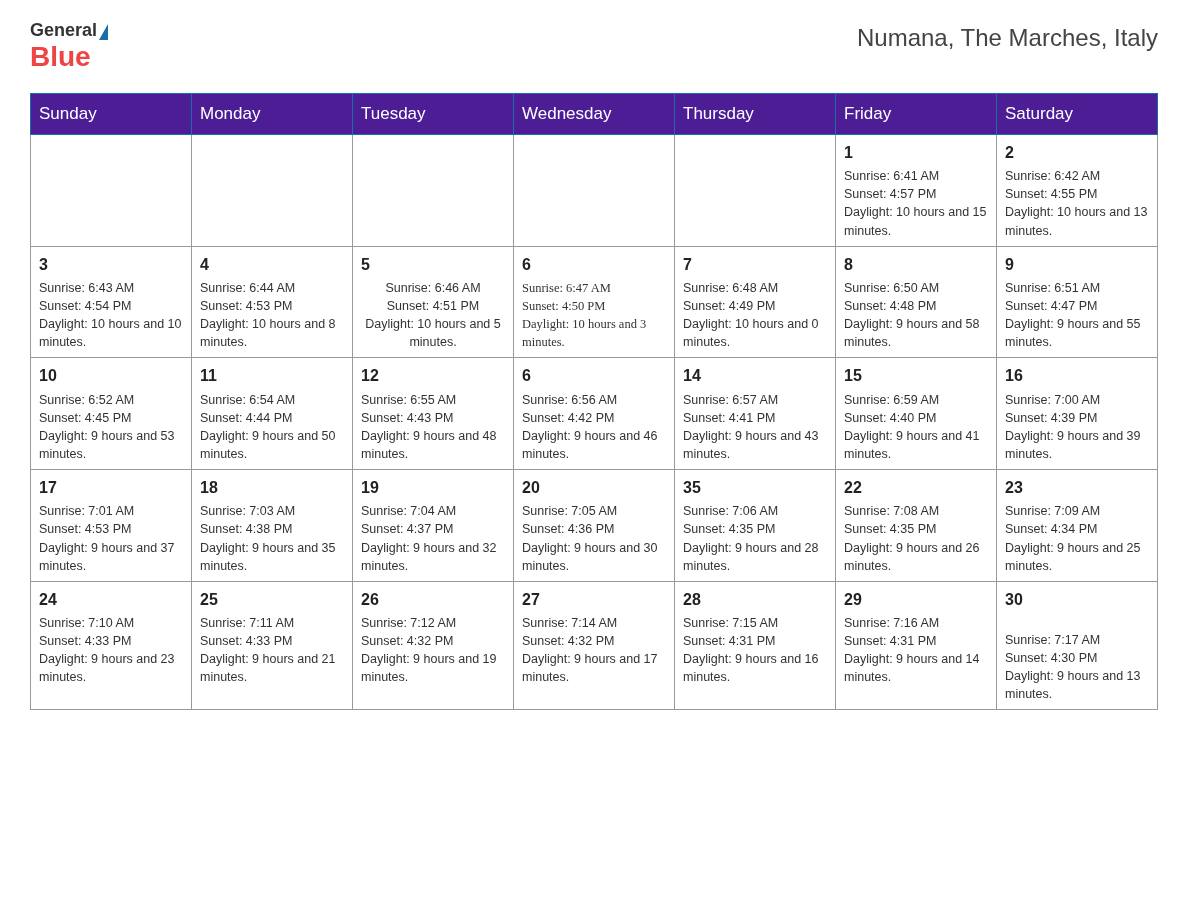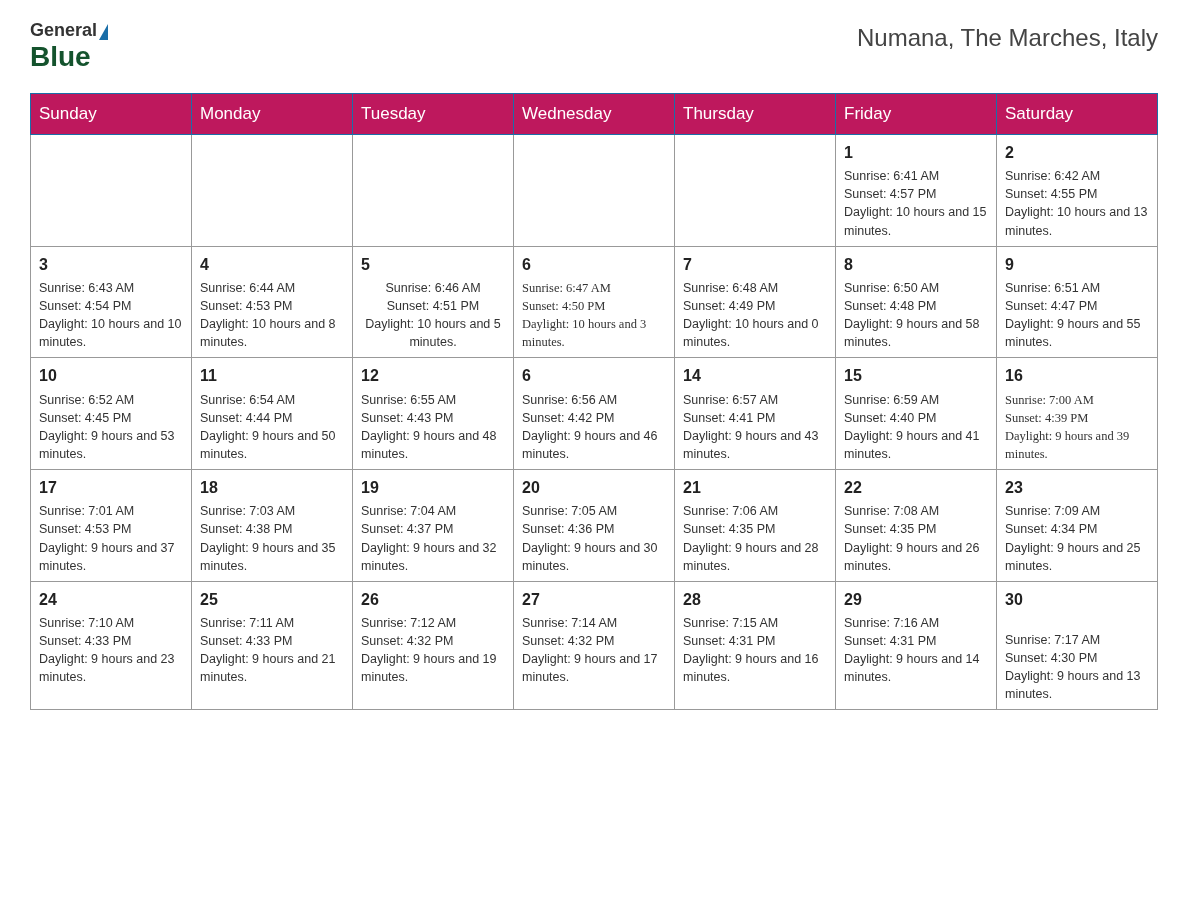--- a/index.html
+++ b/index.html
@@ -23,21 +23,21 @@
       align-items: flex-start;
     }
     .logo-general {
       font-size: 18px;
       font-weight: bold;
       color: #333;
     }
     .logo-blue {
       font-size: 28px;
       font-weight: bold;
-      color: #14532d;
+      color: #ef4444;
     }
     .logo-triangle {
       display: inline-block;
       width: 0;
       height: 0;
       border-left: 9px solid transparent;
       border-bottom: 16px solid #1a6ea8;
       margin-left: 2px;
       vertical-align: middle;
     }
@@ -53,21 +53,21 @@
     .location-title {
       font-size: 24px;
       color: #444;
       margin-top: 4px;
     }
     .calendar {
       width: 100%;
       border-collapse: collapse;
     }
     .calendar th {
-      background-color: #be185d;
+      background-color: #4c1d95;
       color: #fff;
       padding: 10px 8px;
       font-size: 17px;
       font-weight: normal;
       text-align: left;
       border: 1px solid #1a6ea8;
     }
     .calendar td {
       vertical-align: top;
       padding: 6px 8px;
@@ -224,21 +224,21 @@
 Daylight: 9 hours and 43 minutes.</div>
         </td>
         <td>
           <span class="day-number">15</span>
           <div class="day-info" style="white-space: pre-line;">Sunrise: 6:59 AM
 Sunset: 4:40 PM
 Daylight: 9 hours and 41 minutes.</div>
         </td>
         <td>
           <span class="day-number">16</span>
-          <div class="day-info" style="white-space: pre-line; font-family: Liberation Serif, serif;">Sunrise: 7:00 AM
+          <div class="day-info" style="white-space: pre-line;">Sunrise: 7:00 AM
 Sunset: 4:39 PM
 Daylight: 9 hours and 39 minutes.</div>
         </td>
       </tr>
       <tr>
         <td>
           <span class="day-number">17</span>
           <div class="day-info" style="white-space: pre-line;">Sunrise: 7:01 AM
 Sunset: 4:53 PM
 Daylight: 9 hours and 37 minutes.</div>
@@ -255,21 +255,21 @@
 Sunset: 4:37 PM
 Daylight: 9 hours and 32 minutes.</div>
         </td>
         <td>
           <span class="day-number">20</span>
           <div class="day-info" style="white-space: pre-line;">Sunrise: 7:05 AM
 Sunset: 4:36 PM
 Daylight: 9 hours and 30 minutes.</div>
         </td>
         <td>
-          <span class="day-number">21</span>
+          <span class="day-number">35</span>
           <div class="day-info" style="white-space: pre-line;">Sunrise: 7:06 AM
 Sunset: 4:35 PM
 Daylight: 9 hours and 28 minutes.</div>
         </td>
         <td>
           <span class="day-number">22</span>
           <div class="day-info" style="white-space: pre-line;">Sunrise: 7:08 AM
 Sunset: 4:35 PM
 Daylight: 9 hours and 26 minutes.</div>
         </td>

